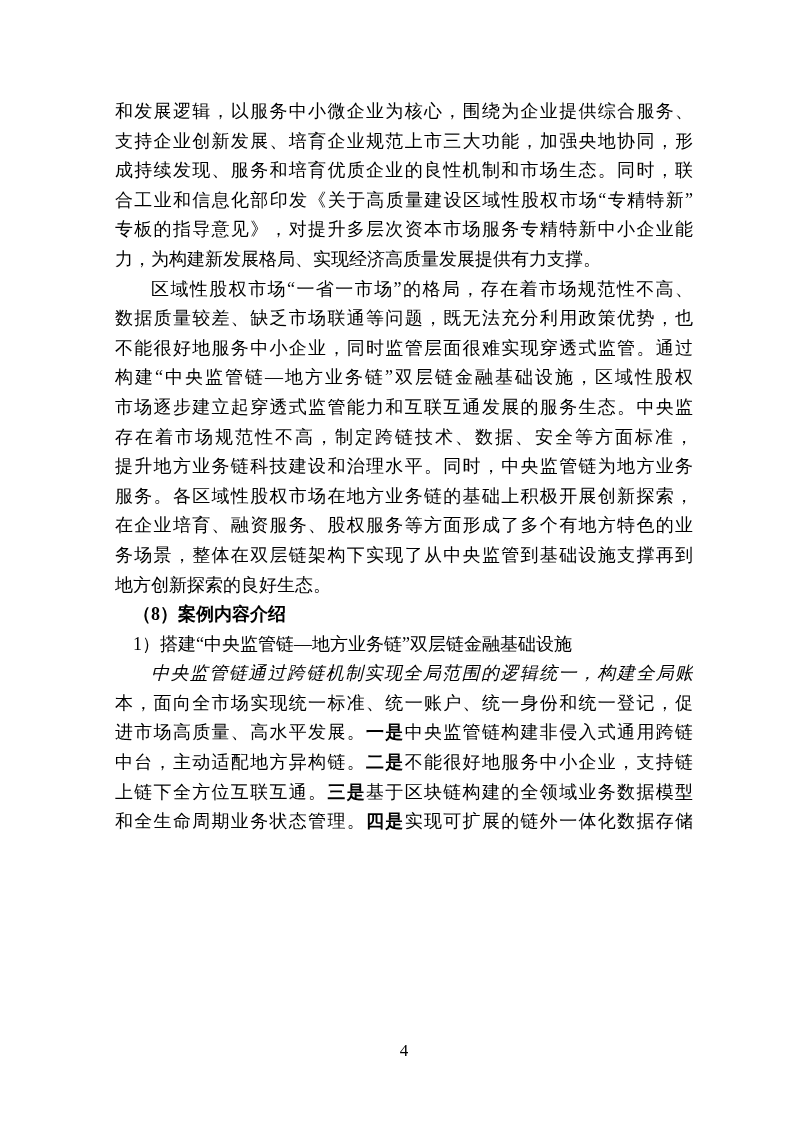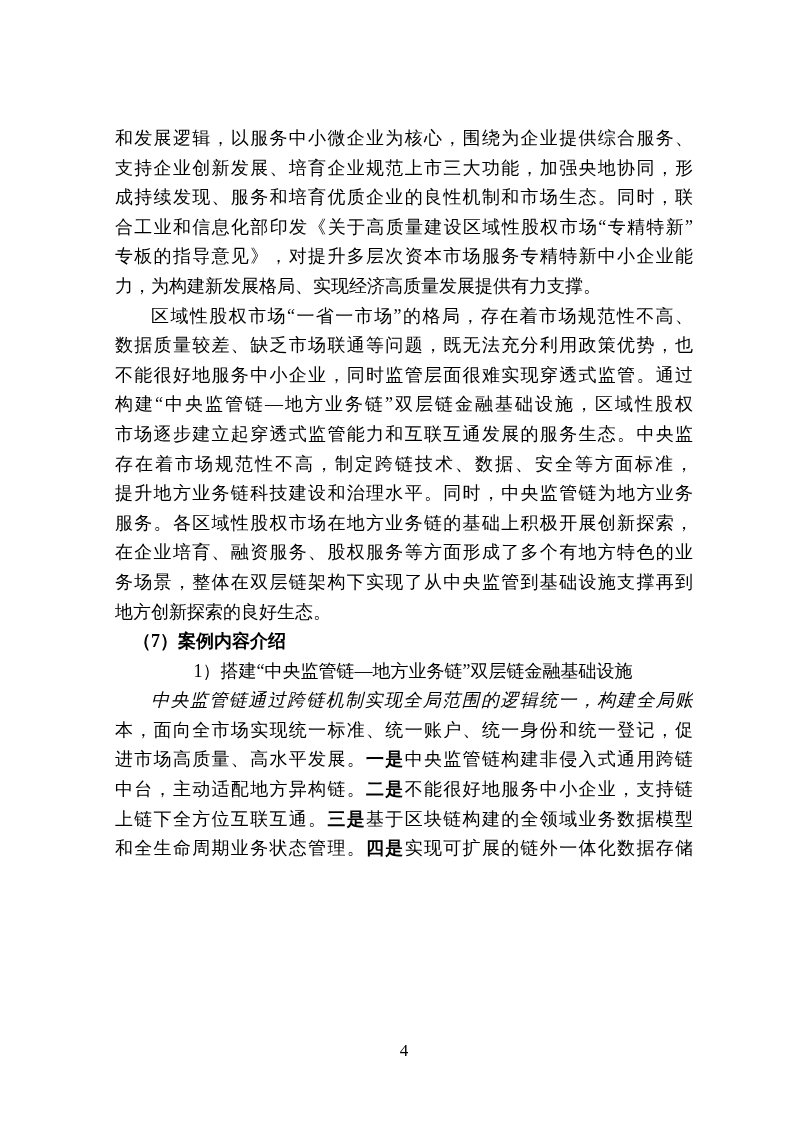--- a/index.html
+++ b/index.html
@@ -16,21 +16,20 @@
     font-family: "Liberation Serif", "DejaVu Serif", serif;
     color: #000000;
   }
   .content {
     position: absolute;
     left: 115px;
     top: 97px;
     width: 578px;
     font-size: 18px;
     line-height: 29.6px;
-    margin-top: 27px;
   }
   .line {
     height: 29.6px;
     text-align: left;
     white-space: normal;
     overflow: hidden;
   }
   .line.fill {
     text-align: justify;
     text-align-last: justify;
@@ -67,22 +66,22 @@
       <div class="line fill"><span class="seg">数据质量较差、缺乏市场联通等问题，既无法充分利用政策优势，也</span></div>
       <div class="line fill"><span class="seg">不能很好地服务中小企业，同时监管层面很难实现穿透式监管。通过</span></div>
       <div class="line fill"><span class="seg">构建“中央监管链—地方业务链”双层链金融基础设施，区域性股权</span></div>
       <div class="line fill"><span class="seg">市场逐步建立起穿透式监管能力和互联互通发展的服务生态。中央监</span></div>
       <div class="line fill"><span class="seg">存在着市场规范性不高，制定跨链技术、数据、安全等方面标准，</span></div>
       <div class="line fill"><span class="seg">提升地方业务链科技建设和治理水平。同时，中央监管链为地方业务</span></div>
       <div class="line fill"><span class="seg">服务。各区域性股权市场在地方业务链的基础上积极开展创新探索，</span></div>
       <div class="line fill"><span class="seg">在企业培育、融资服务、股权服务等方面形成了多个有地方特色的业</span></div>
       <div class="line fill"><span class="seg">务场景，整体在双层链架构下实现了从中央监管到基础设施支撑再到</span></div>
       <div class="line"><span class="seg">地方创新探索的良好生态。</span></div>
-      <div class="line heading-line" style="text-indent: 1em;"><span class="seg-bold">（7）案例内容介绍</span></div>
-      <div class="line" style="text-indent: 1em; text-align: center;"><span class="seg">1）搭建“中央监管链—地方业务链”双层链金融基础设施</span></div>
+      <div class="line heading-line" style="text-indent: 1em;"><span class="seg-bold">（8）案例内容介绍</span></div>
+      <div class="line" style="text-indent: 1em;"><span class="seg">1）搭建“中央监管链—地方业务链”双层链金融基础设施</span></div>
       <div class="line fill" style="text-indent: 2em; font-style: italic;"><span class="seg">中央监管链通过跨链机制实现全局范围的逻辑统一，构建全局账</span></div>
       <div class="line fill"><span class="seg">本，面向全市场实现统一标准、统一账户、统一身份和统一登记，促</span></div>
       <div class="line fill"><span class="seg">进市场高质量、高水平发展。</span><span class="seg-bold">一是</span><span class="seg">中央监管链构建非侵入式通用跨链</span></div>
       <div class="line fill"><span class="seg">中台，主动适配地方异构链。</span><span class="seg-bold">二是</span><span class="seg">不能很好地服务中小企业，支持链</span></div>
       <div class="line fill"><span class="seg">上链下全方位互联互通。</span><span class="seg-bold">三是</span><span class="seg">基于区块链构建的全领域业务数据模型</span></div>
       <div class="line fill"><span class="seg">和全生命周期业务状态管理。</span><span class="seg-bold">四是</span><span class="seg">实现可扩展的链外一体化数据存储</span></div>
     </div>
   <div class="page-number">4</div>
 </div>
 

